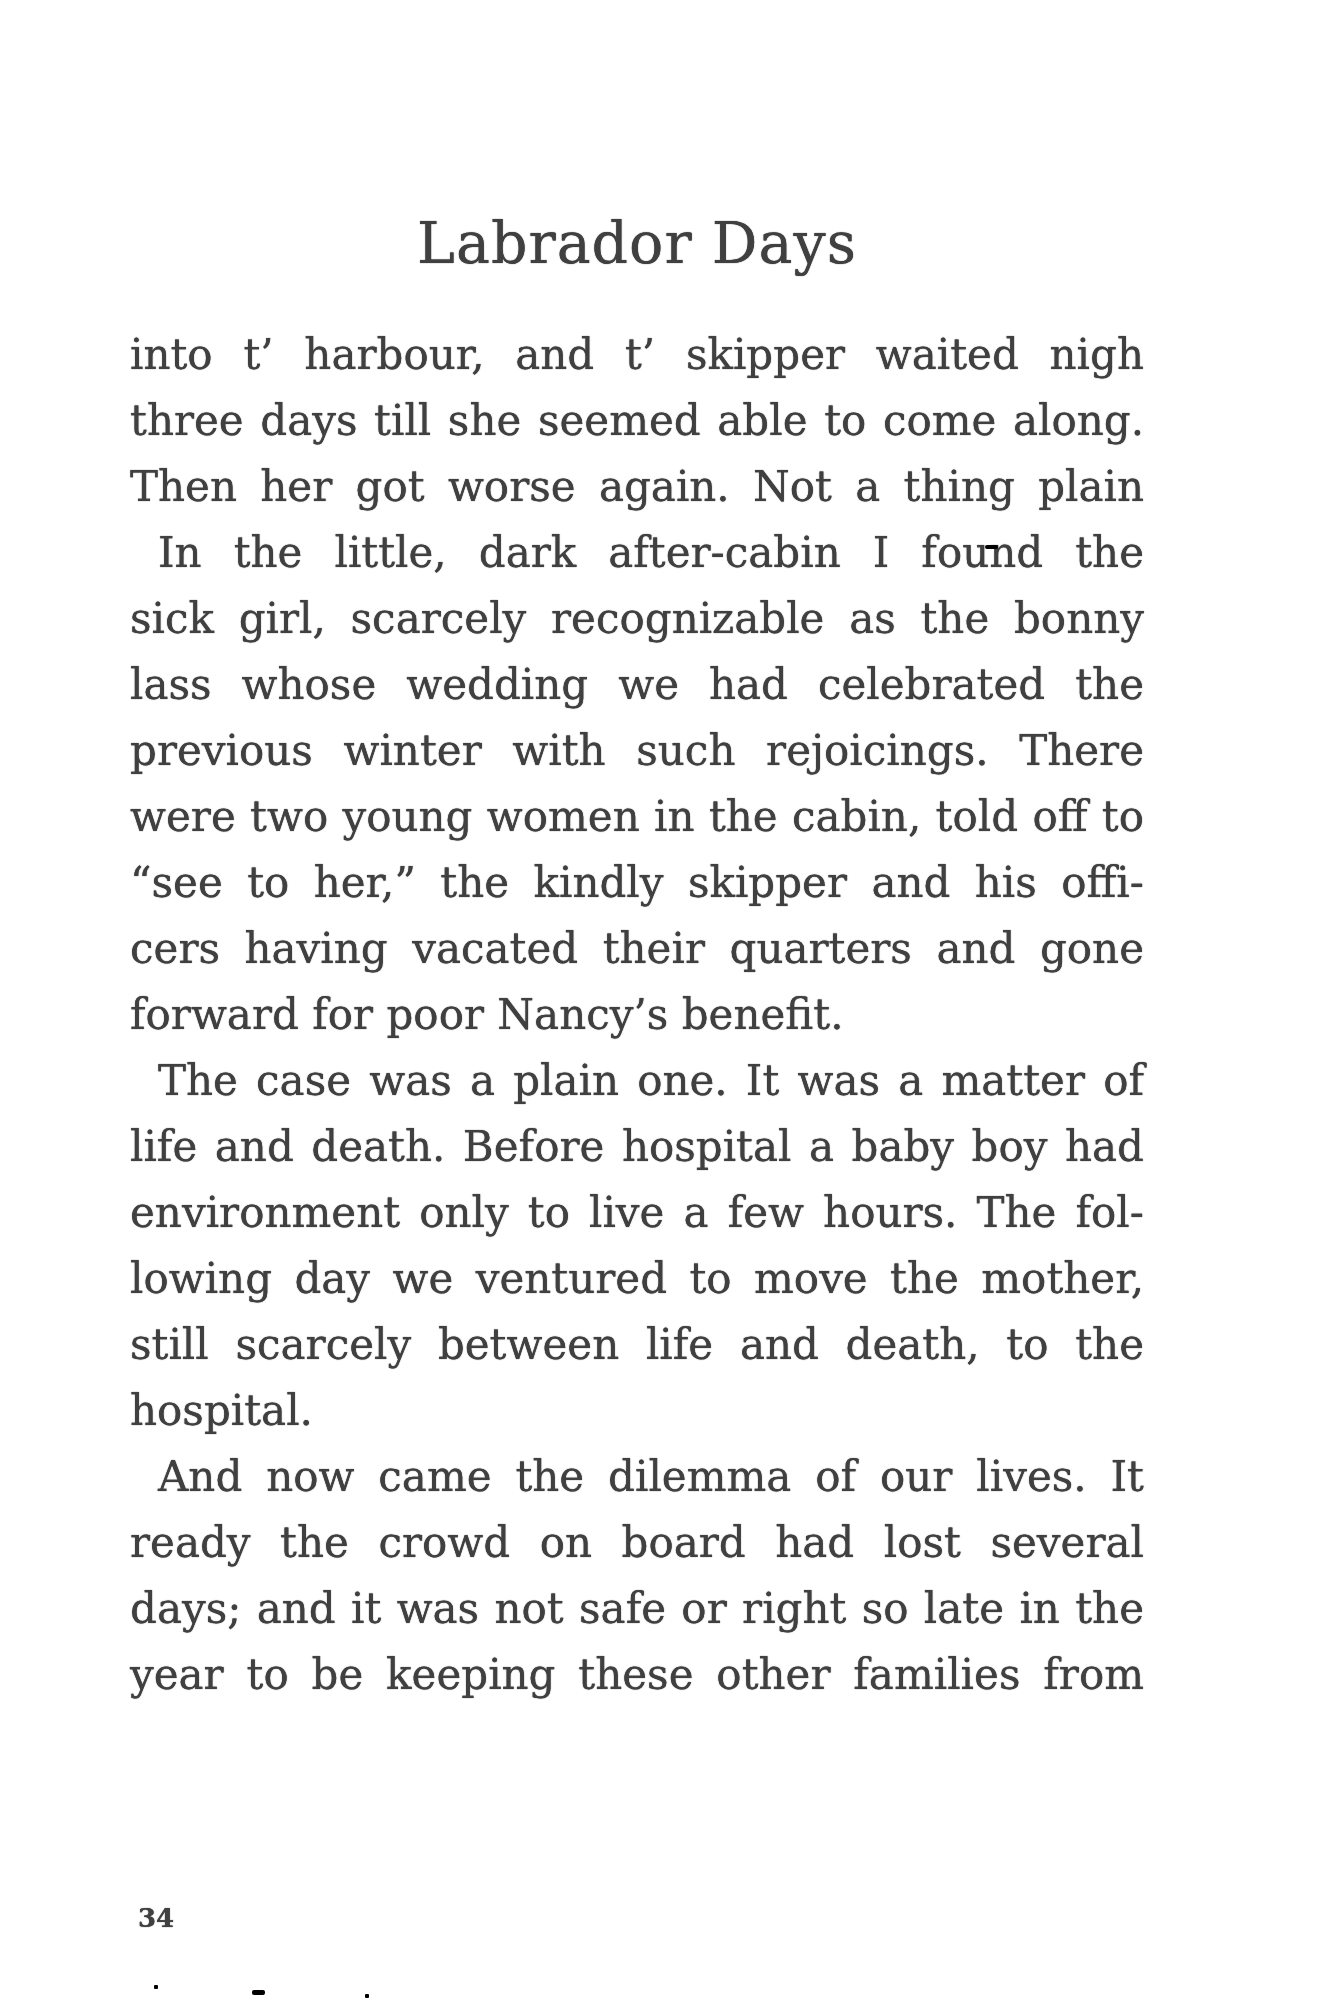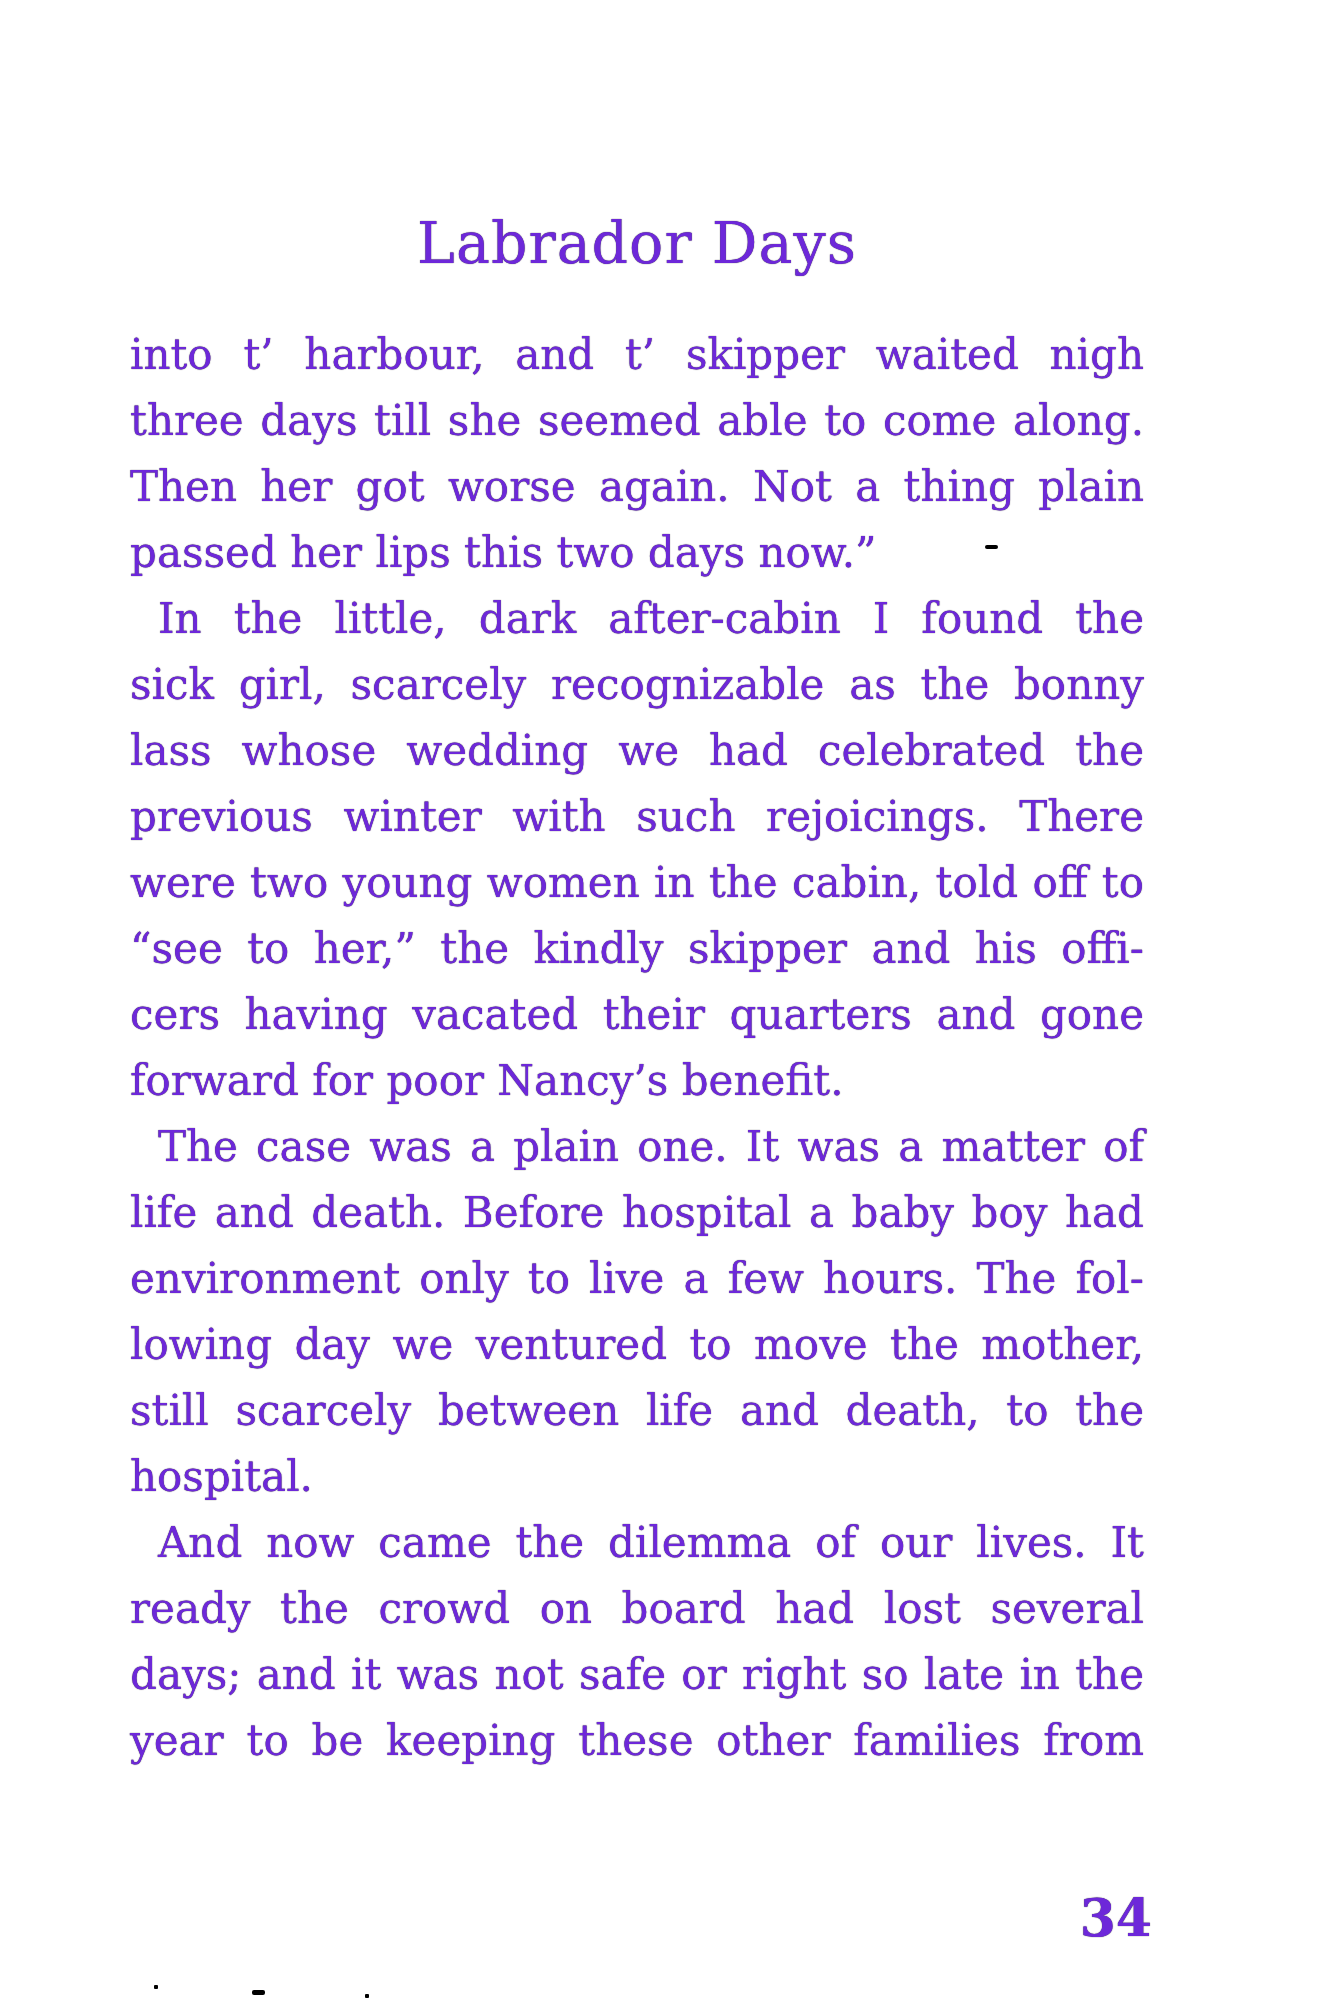--- a/index.html
+++ b/index.html
@@ -5,21 +5,21 @@
   html, body {
     margin: 0;
     padding: 0;
     background: #ffffff;
   }
   .page {
     position: relative;
     width: 1317px;
     height: 2015px;
     background: #ffffff;
-    color: #6d28d9;
+    color: #404040;
     font-family: "DejaVu Serif", "Liberation Serif", serif;
     overflow: hidden;
     text-shadow: 0 0 1px rgba(0,0,0,0.85);
   }
   .title {
     position: absolute;
     top: 212px;
     left: 130px;
     width: 1014px;
     margin: 0;
@@ -49,22 +49,22 @@
     text-align-last: left;
   }
   .line.ind {
     text-indent: 28px;
   }
   .folio {
     position: absolute;
     top: 1898px;
     left: 138px;
     width: 1014px;
-    text-align: right;
-    font-size: 52px;
+    text-align: left;
+    font-size: 26px;
     font-weight: bold;
     line-height: 40px;
   }
   .speck {
     position: absolute;
     background: #000000;
     border-radius: 1px;
   }
   .speck-1 { left: 154px; top: 1985px; width: 4px;  height: 4px; }
   .speck-2 { left: 252px; top: 1990px; width: 13px; height: 5px; border-radius: 2px; }
@@ -75,21 +75,20 @@
 <body>
 
 <div class="page">
 
   <h1 class="title">Labrador Days</h1>
 
   <div class="body-text">
     <div class="line">into t’ harbour, and t’ skipper waited nigh</div>
     <div class="line">three days till she seemed able to come along.</div>
     <div class="line">Then her got worse again. Not a thing plain</div>
-    <div class="line end">passed her lips this two days now.”</div>
     <div class="line ind">In the little, dark after-cabin I found the</div>
     <div class="line">sick girl, scarcely recognizable as the bonny</div>
     <div class="line">lass whose wedding we had celebrated the</div>
     <div class="line">previous winter with such rejoicings. There</div>
     <div class="line">were two young women in the cabin, told off to</div>
     <div class="line">“see to her,” the kindly skipper and his offi-</div>
     <div class="line">cers having vacated their quarters and gone</div>
     <div class="line end">forward for poor Nancy’s benefit.</div>
     <div class="line ind">The case was a plain one. It was a matter of</div>
     <div class="line">life and death. Before hospital a baby boy had</div>

